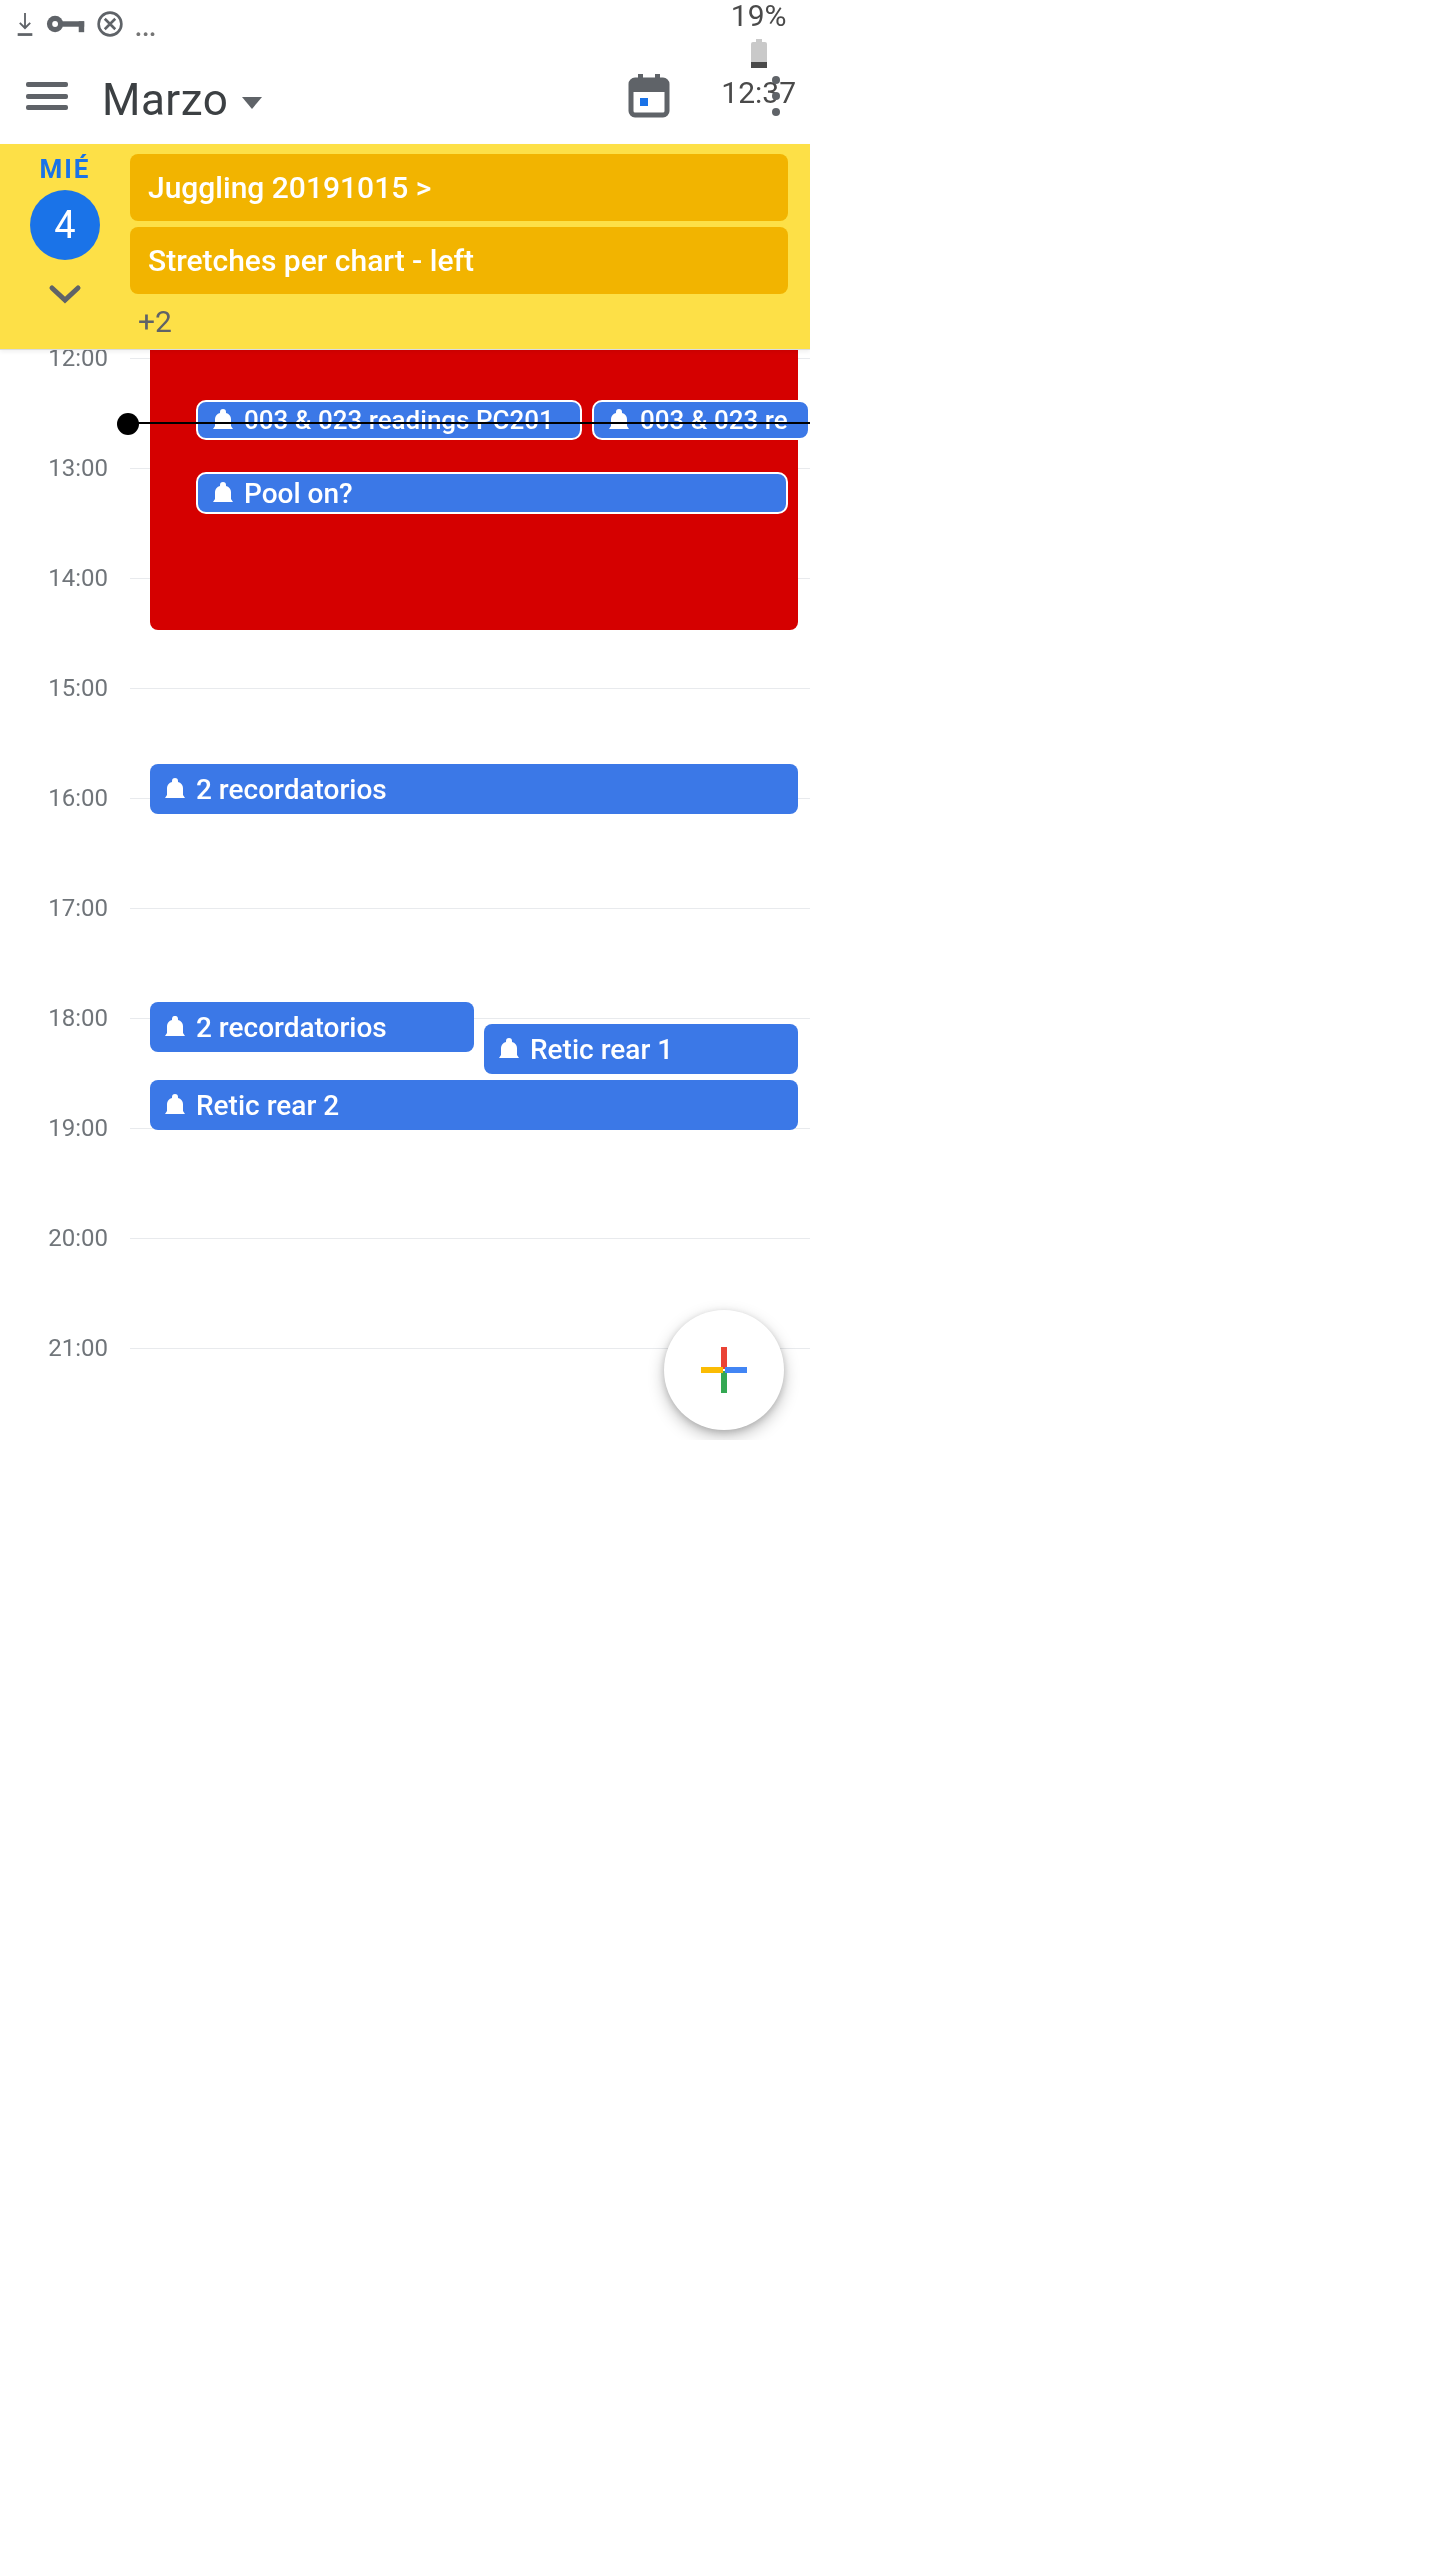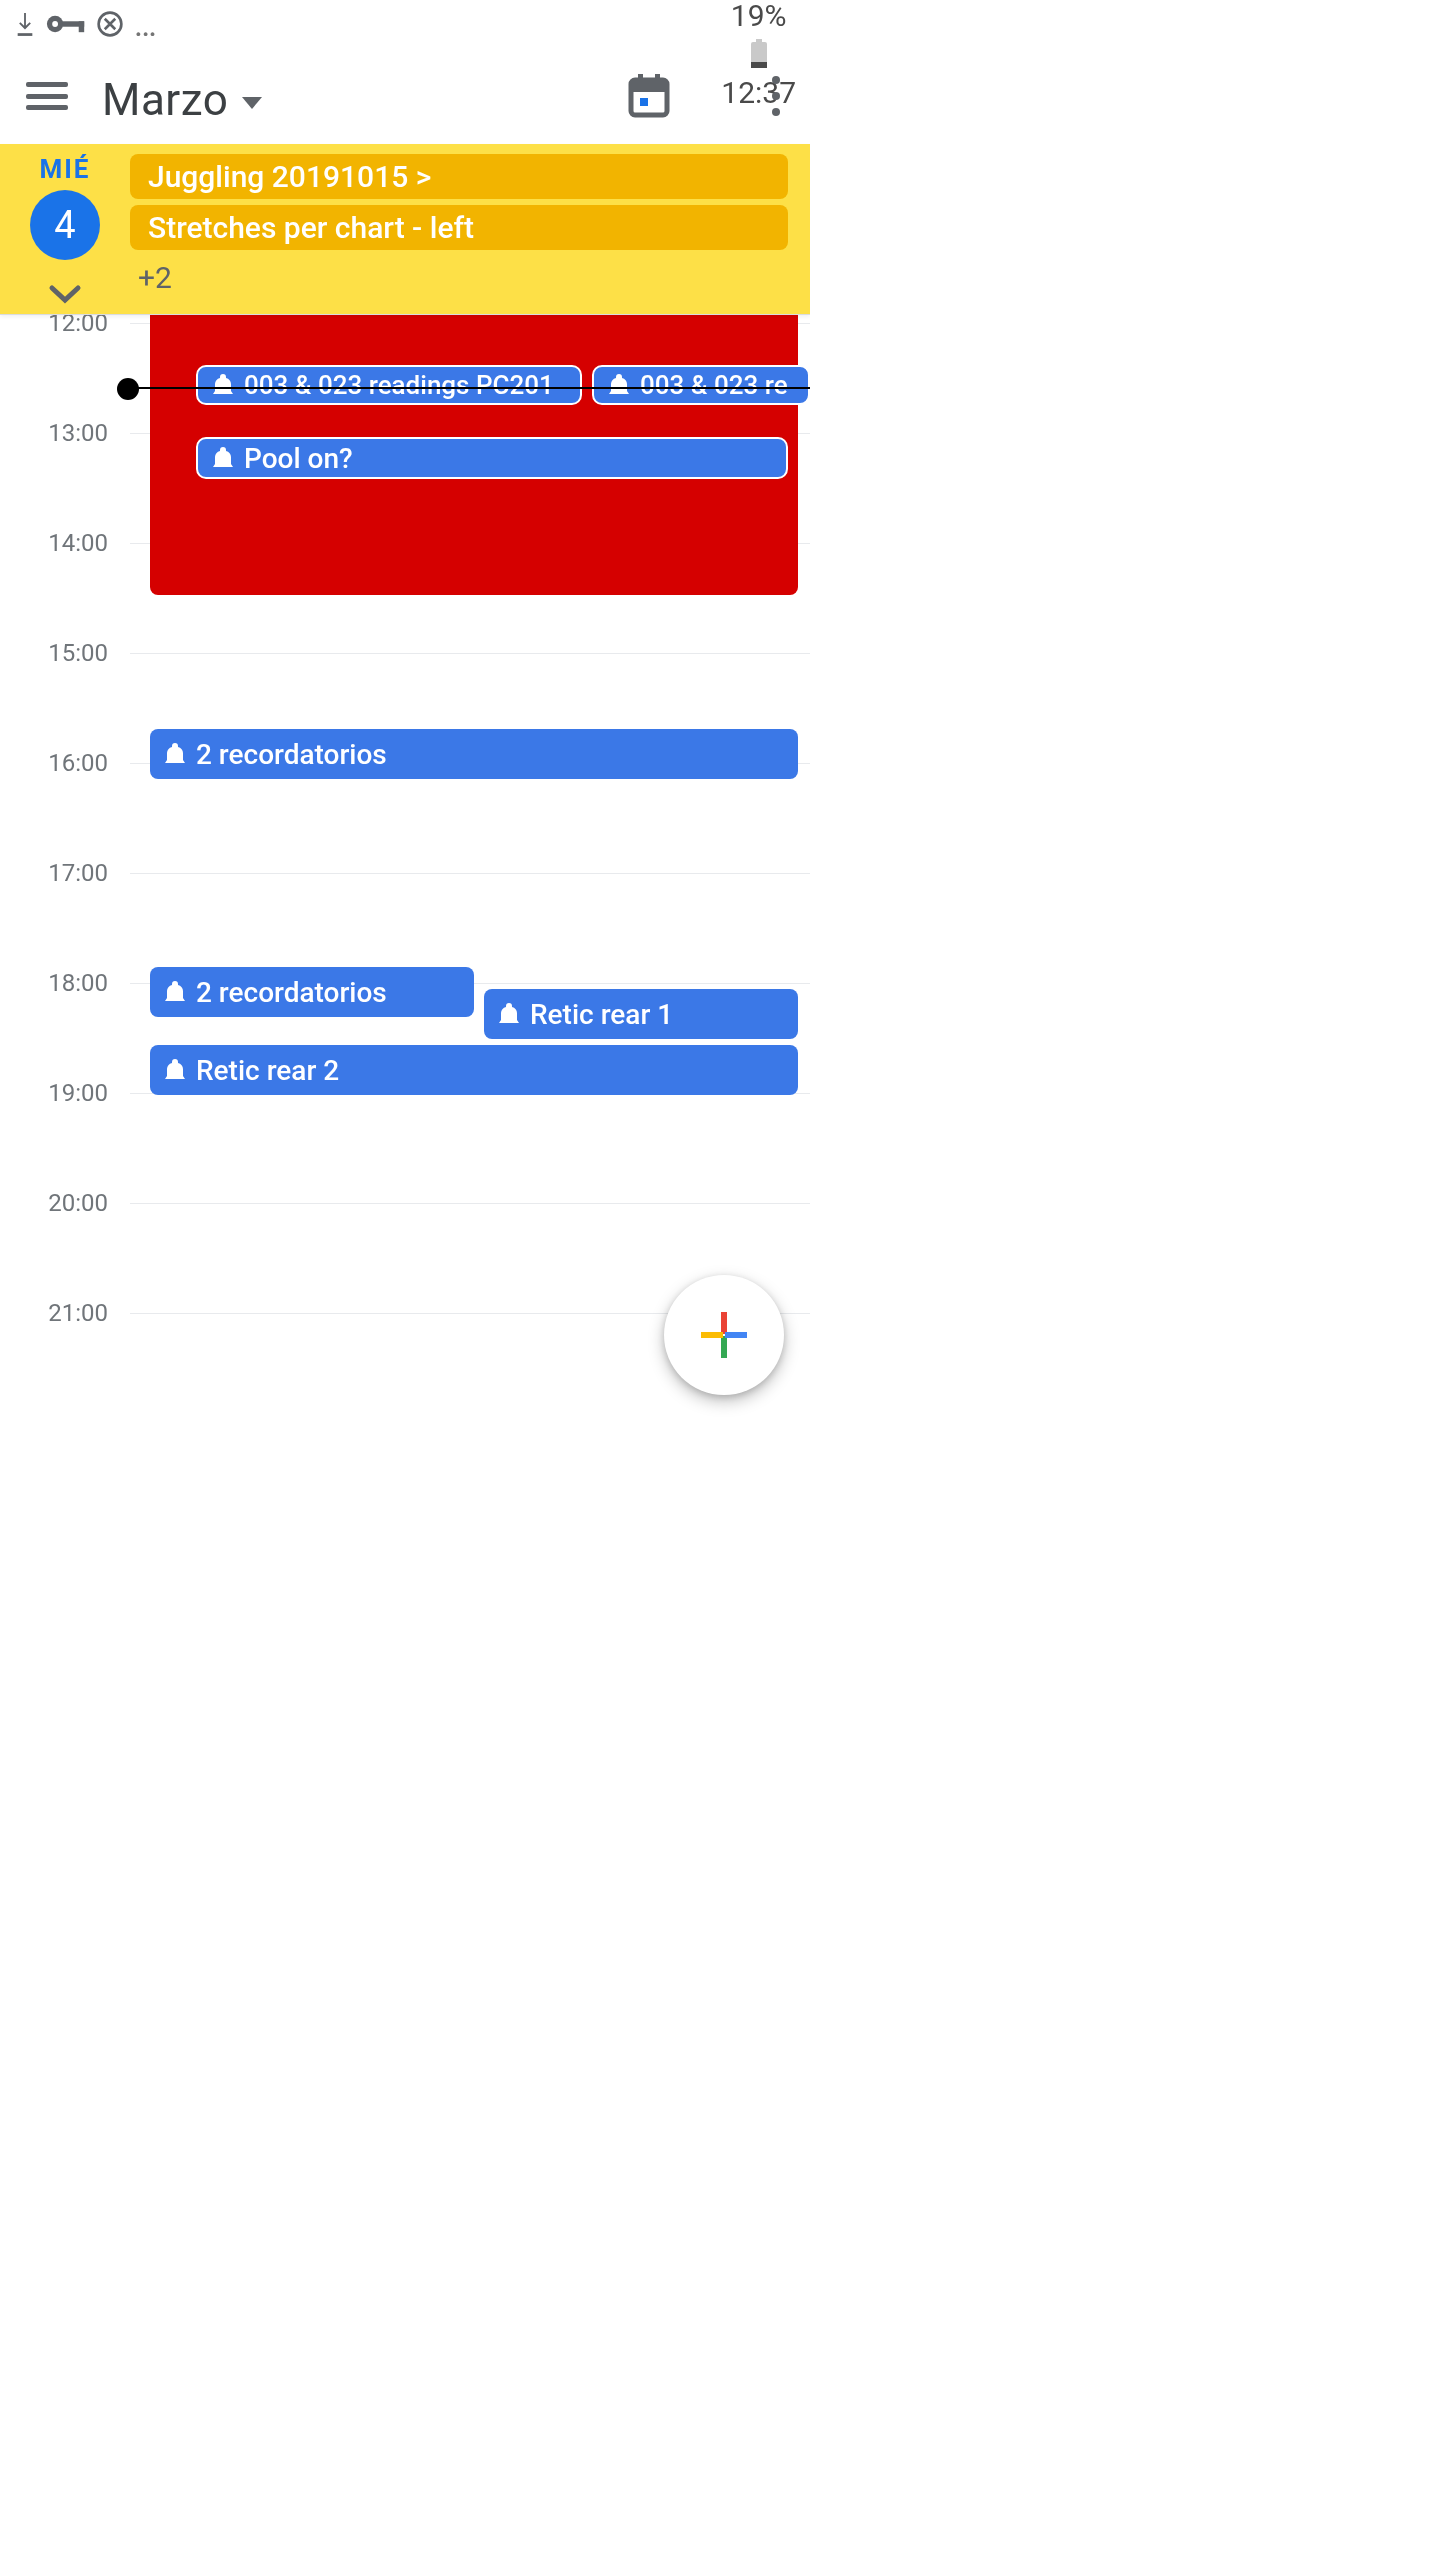--- a/index.html
+++ b/index.html
@@ -67,21 +67,21 @@
   }
   .weekday { color:#1a73e8; font-size:26px; font-weight:700; letter-spacing:2px; }
   .daynum-badge {
     width:70px;height:70px;border-radius:50%;background:#1a73e8;color:#fff;
     display:flex;align-items:center;justify-content:center;font-size:38px;font-weight:400;
   }
   .expand-chevron { margin-top:18px; margin-bottom:10px; display:flex; align-items:center; justify-content:center; }
   .allday-stack { flex:1; display:flex; flex-direction:column; gap:6px; padding:4px 6px 8px 0; }
   .allday-event {
     background:#f2b400; color:#fff; font-size:30px; font-weight:500;
-    padding:5px 18px; border-radius:8px; white-space:nowrap; overflow:hidden; text-overflow:ellipsis;
+    padding:16px 18px; border-radius:8px; white-space:nowrap; overflow:hidden; text-overflow:ellipsis;
   }
   .allday-more { color:#5f6368; font-size:30px; padding:4px 4px 2px 8px; }
 
   
   .timeline-wrap { position:relative; height: calc(1440px - 48px - 96px - 190px); overflow:hidden; }
   .timeline { position:absolute; inset:0; }
   .gutter { position:absolute; left:0; top:0; bottom:0; width:130px; }
   .gridline {
     position:absolute; left:130px; right:0; height:0; border-top:1px solid #e8eaed;
   }

